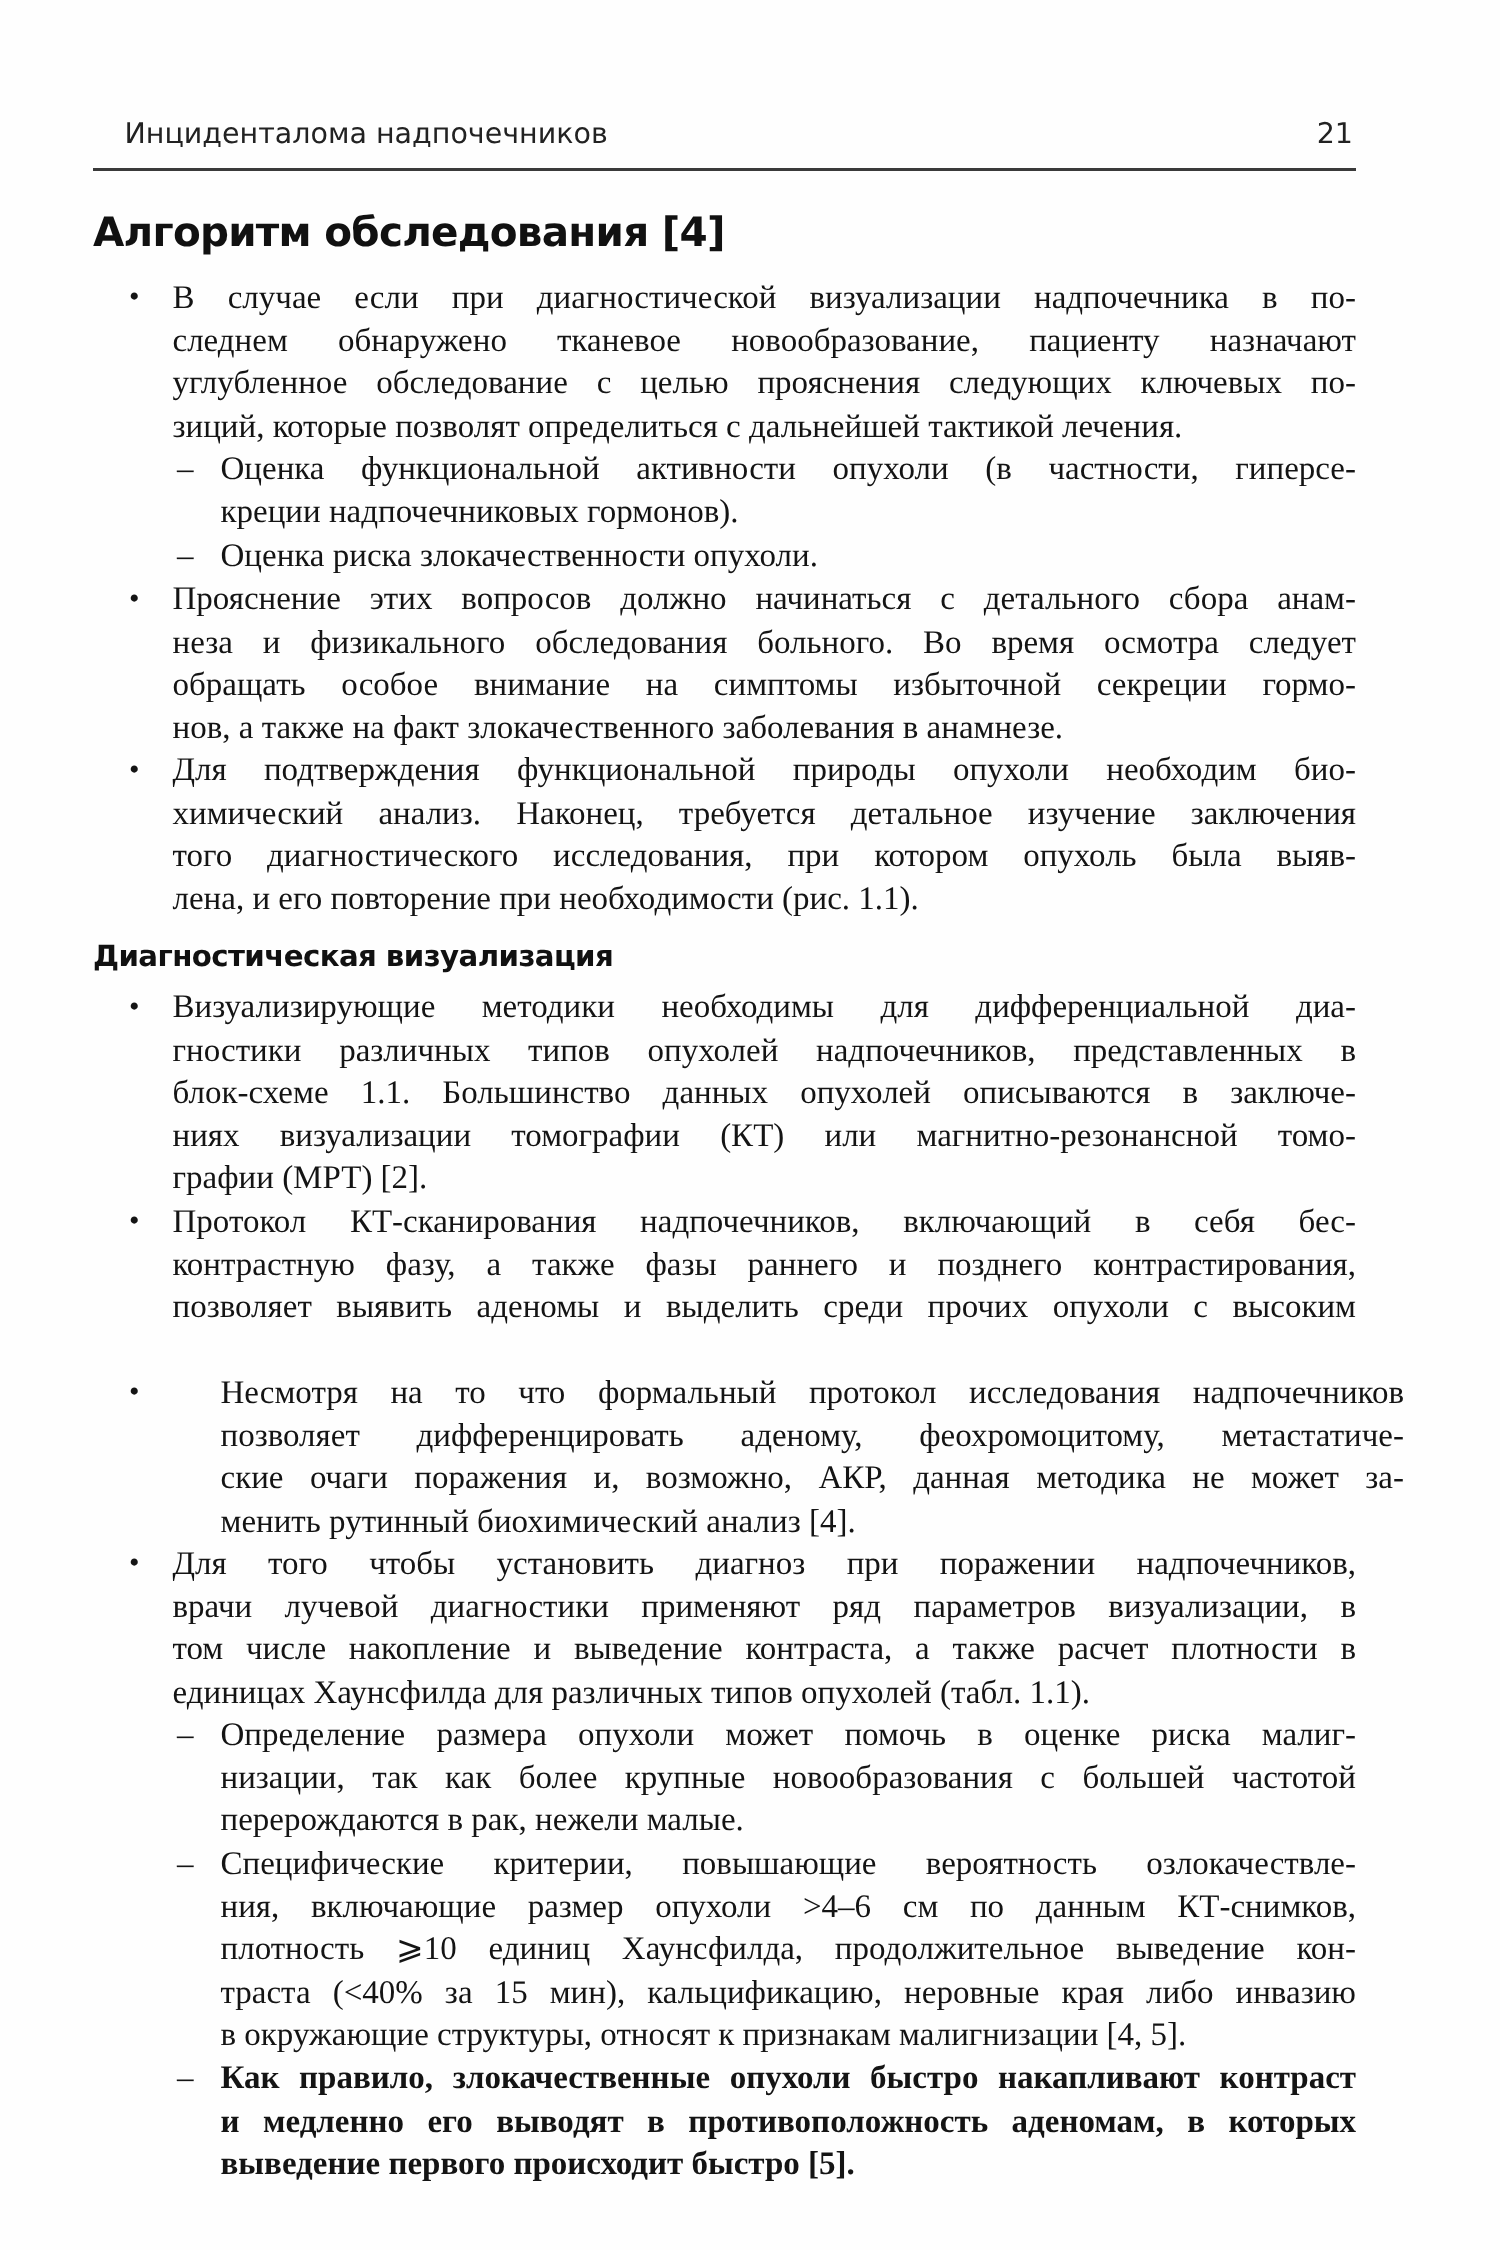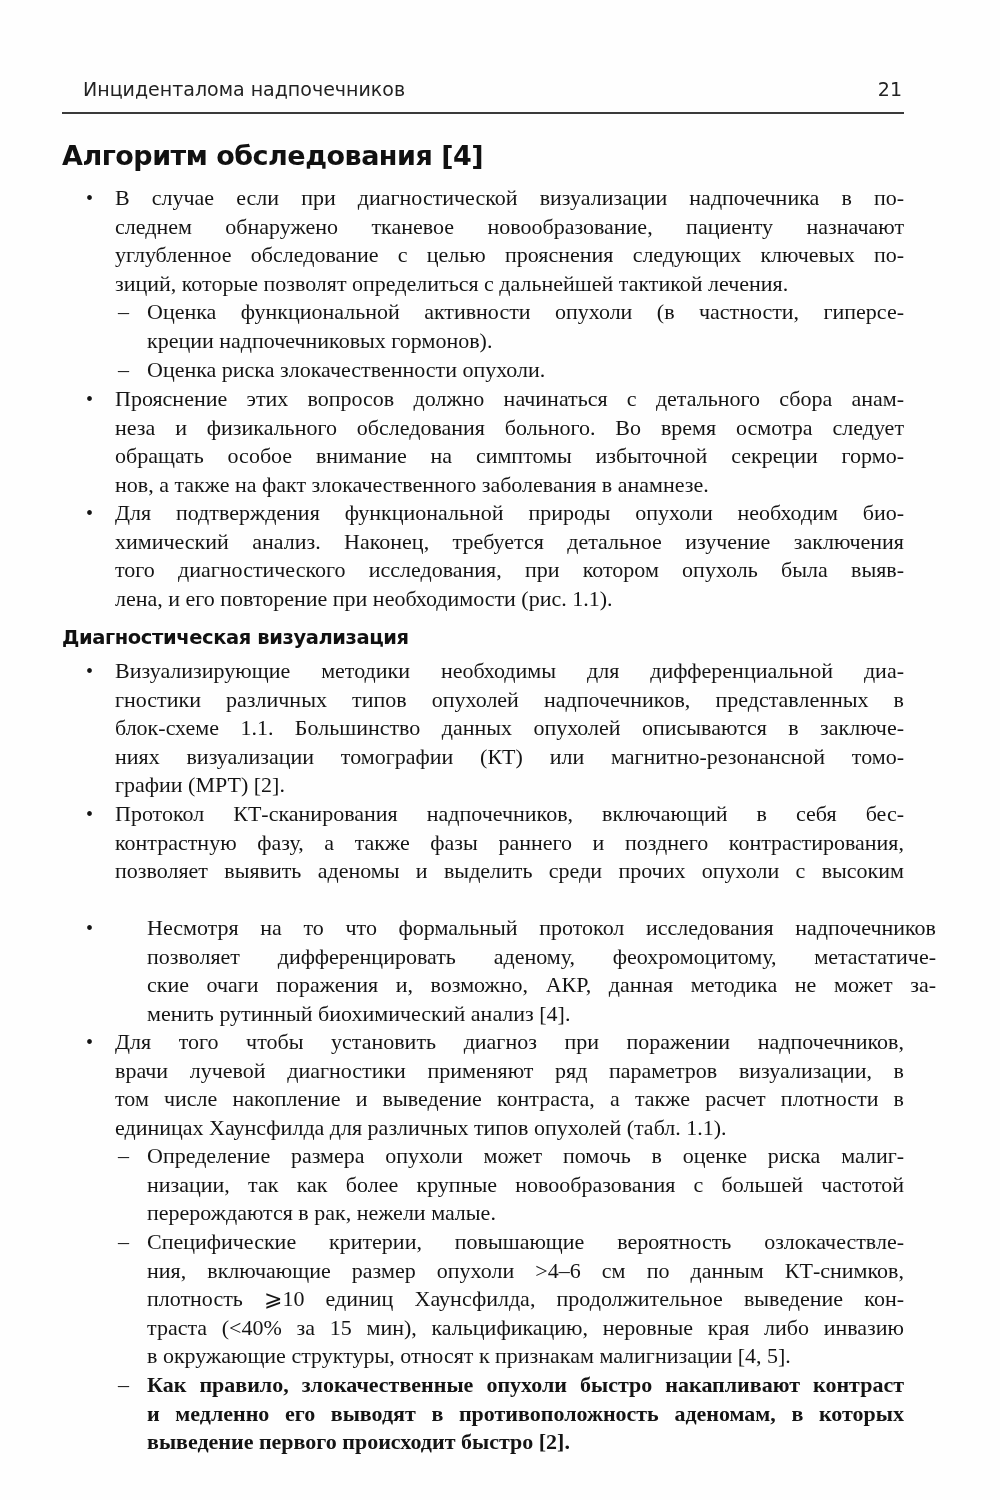--- a/index.html
+++ b/index.html
@@ -188,16 +188,16 @@
     <span class="line">ния, включающие размер опухоли &gt;4–6 см по данным КТ-снимков,</span>
     <span class="line">плотность ⩾10 единиц Хаунсфилда, продолжительное выведение кон-</span>
     <span class="line">траста (&lt;40% за 15 мин), кальцификацию, неровные края либо инвазию</span>
     <span class="line last">в окружающие структуры, относят к признакам малигнизации [4, 5].</span>
   </div>
 
   <span class="dash-marker" style="left:118px; top:1371px;">–</span>
   <div class="block" style="left:147px; top:1371px; width:757px;font-weight:bold;">
     <span class="line">Как правило, злокачественные опухоли быстро накапливают контраст</span>
     <span class="line">и медленно его выводят в противоположность аденомам, в которых</span>
-    <span class="line last">выведение первого происходит быстро [2].</span>
+    <span class="line last">выведение первого происходит быстро [5].</span>
   </div>
 
 </div>
 
 </body></html>

